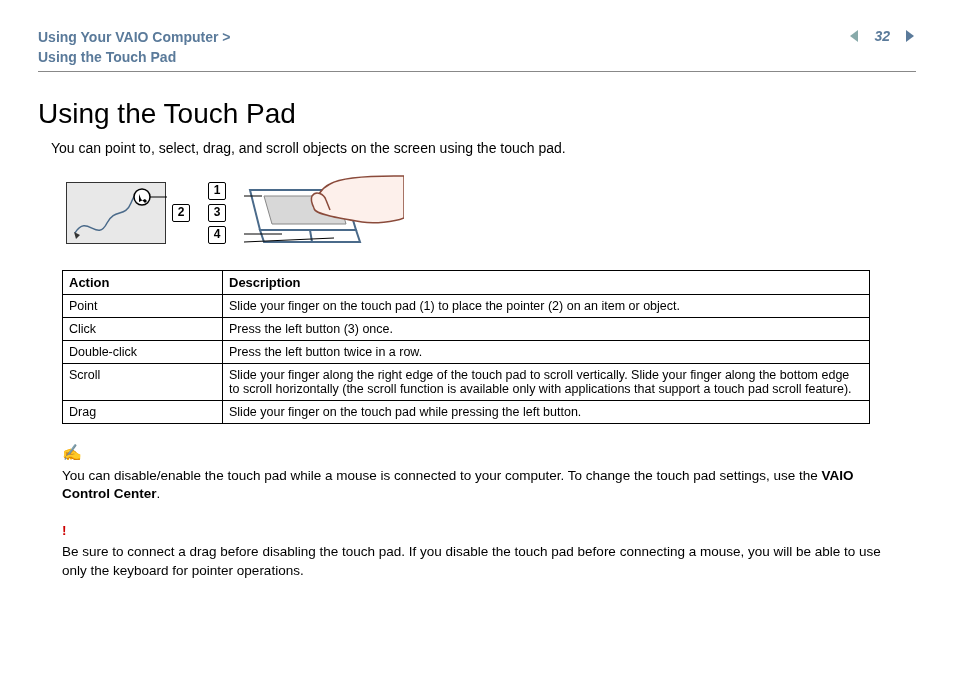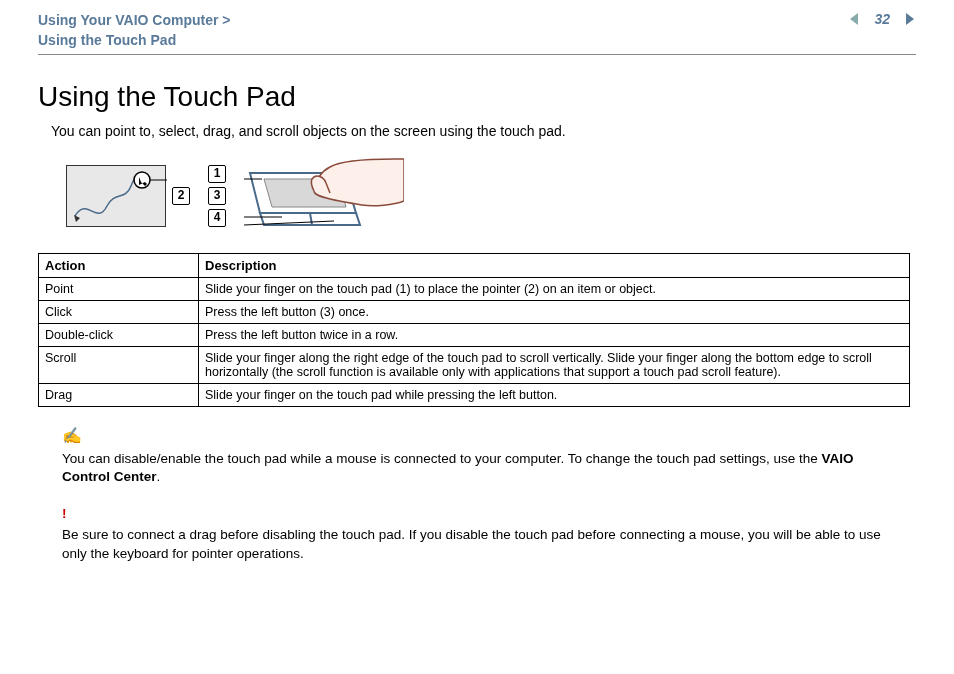--- a/index.html
+++ b/index.html
@@ -13,21 +13,21 @@
     height: 674px;
     position: relative;
   }
   .page {
     padding: 0 38px 20px 38px;
   }
   .header {
     display: flex;
     justify-content: space-between;
     align-items: flex-start;
-    padding-top: 11px;
+    padding-top: 28px;
     border-bottom: 1px solid #888;
     margin-bottom: 26px;
     padding-bottom: 4px;
   }
   .breadcrumb {
     color: #5a7a9a;
     font-weight: bold;
     font-size: 14px;
     line-height: 1.4;
   }
@@ -86,21 +86,22 @@
     display:flex;
     flex-direction:column;
     gap:4px;
     justify-content:center;
   }
   .touchpad-wrap {
     position: relative;
   }
   table.actions {
     border-collapse: collapse;
-    width: 872px;
+    width: 808px;
+    margin-left: 24px;
     font-size: 12.5px;
     padding-left: 12px;
   }
   table.actions th, table.actions td {
     border: 1px solid #000;
     padding: 4px 6px;
     text-align: left;
     vertical-align: top;
   }
   table.actions th {

